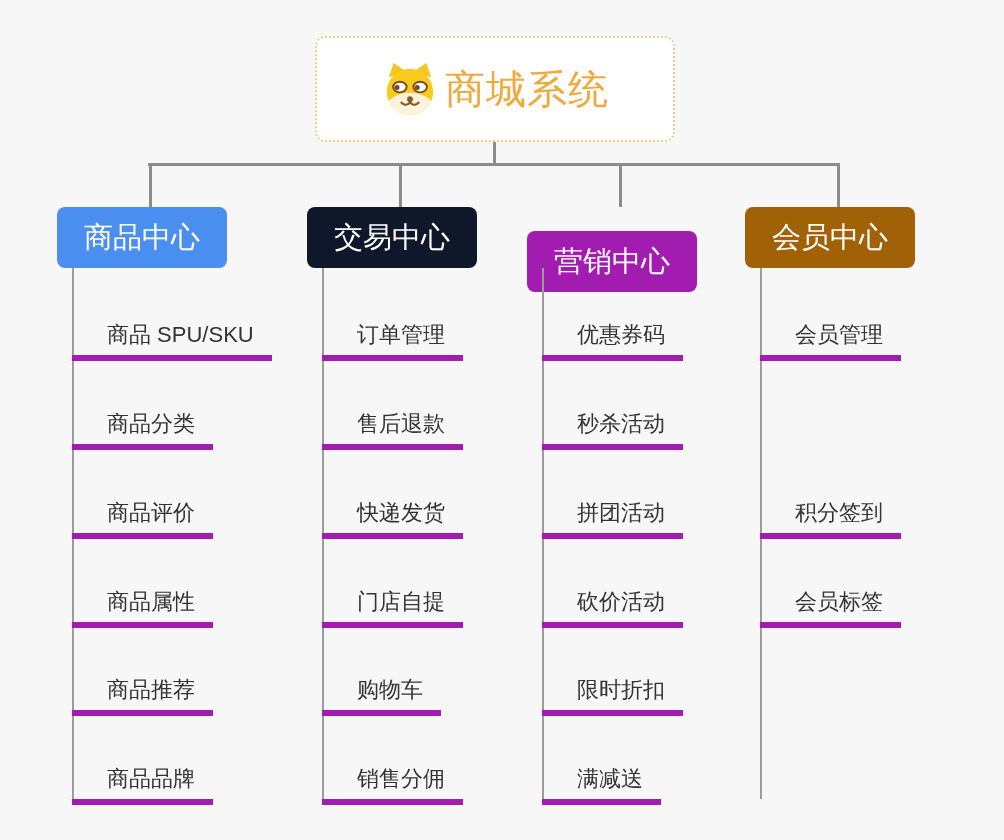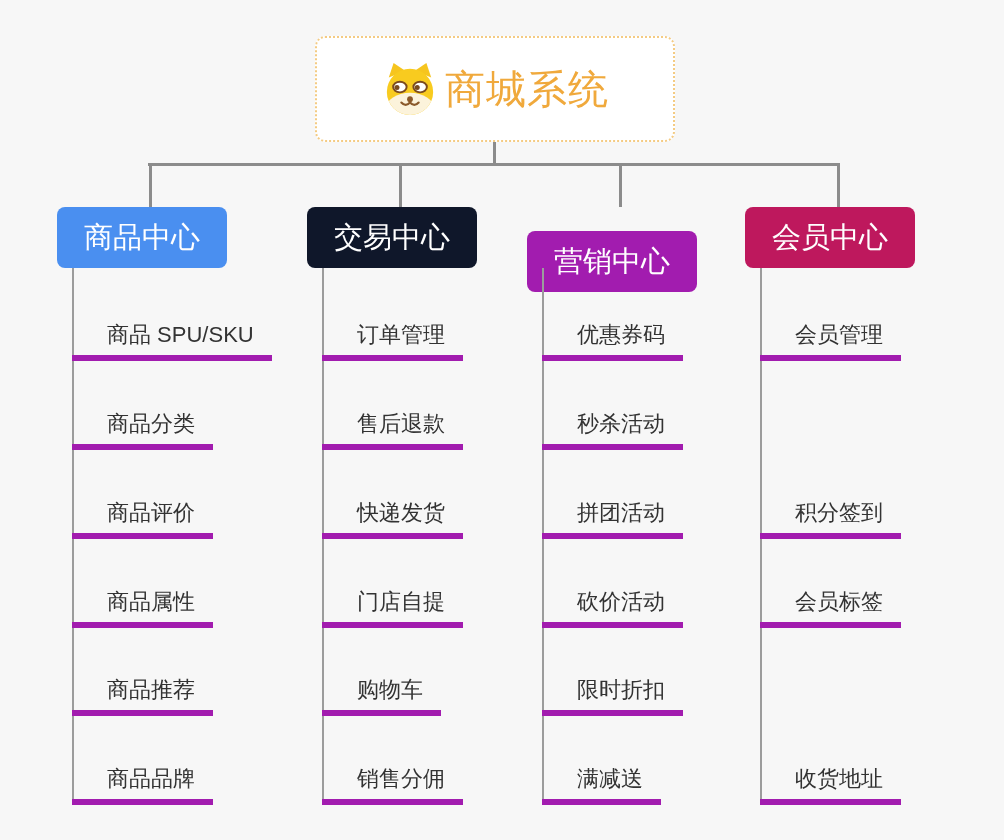--- a/index.html
+++ b/index.html
@@ -104,21 +104,20 @@
     <div class="trunk"></div>
     <div class="item r1">优惠券码</div>
     <div class="item r2">秒杀活动</div>
     <div class="item r3">拼团活动</div>
     <div class="item r4">砍价活动</div>
     <div class="item r5">限时折扣</div>
     <div class="item r6">满减送</div>
   </div>
 
   <div class="col c4">
-    <div class="hdr" style="background-color: #be185d;">会员中心</div>
+    <div class="hdr" style="background-color: #a16207;">会员中心</div>
     <div class="trunk"></div>
     <div class="item r1">会员管理</div>
     <div class="item r3">积分签到</div>
     <div class="item r4">会员标签</div>
-    <div class="item r6">收货地址</div>
   </div>
 
 </div>
 
 </body></html>

